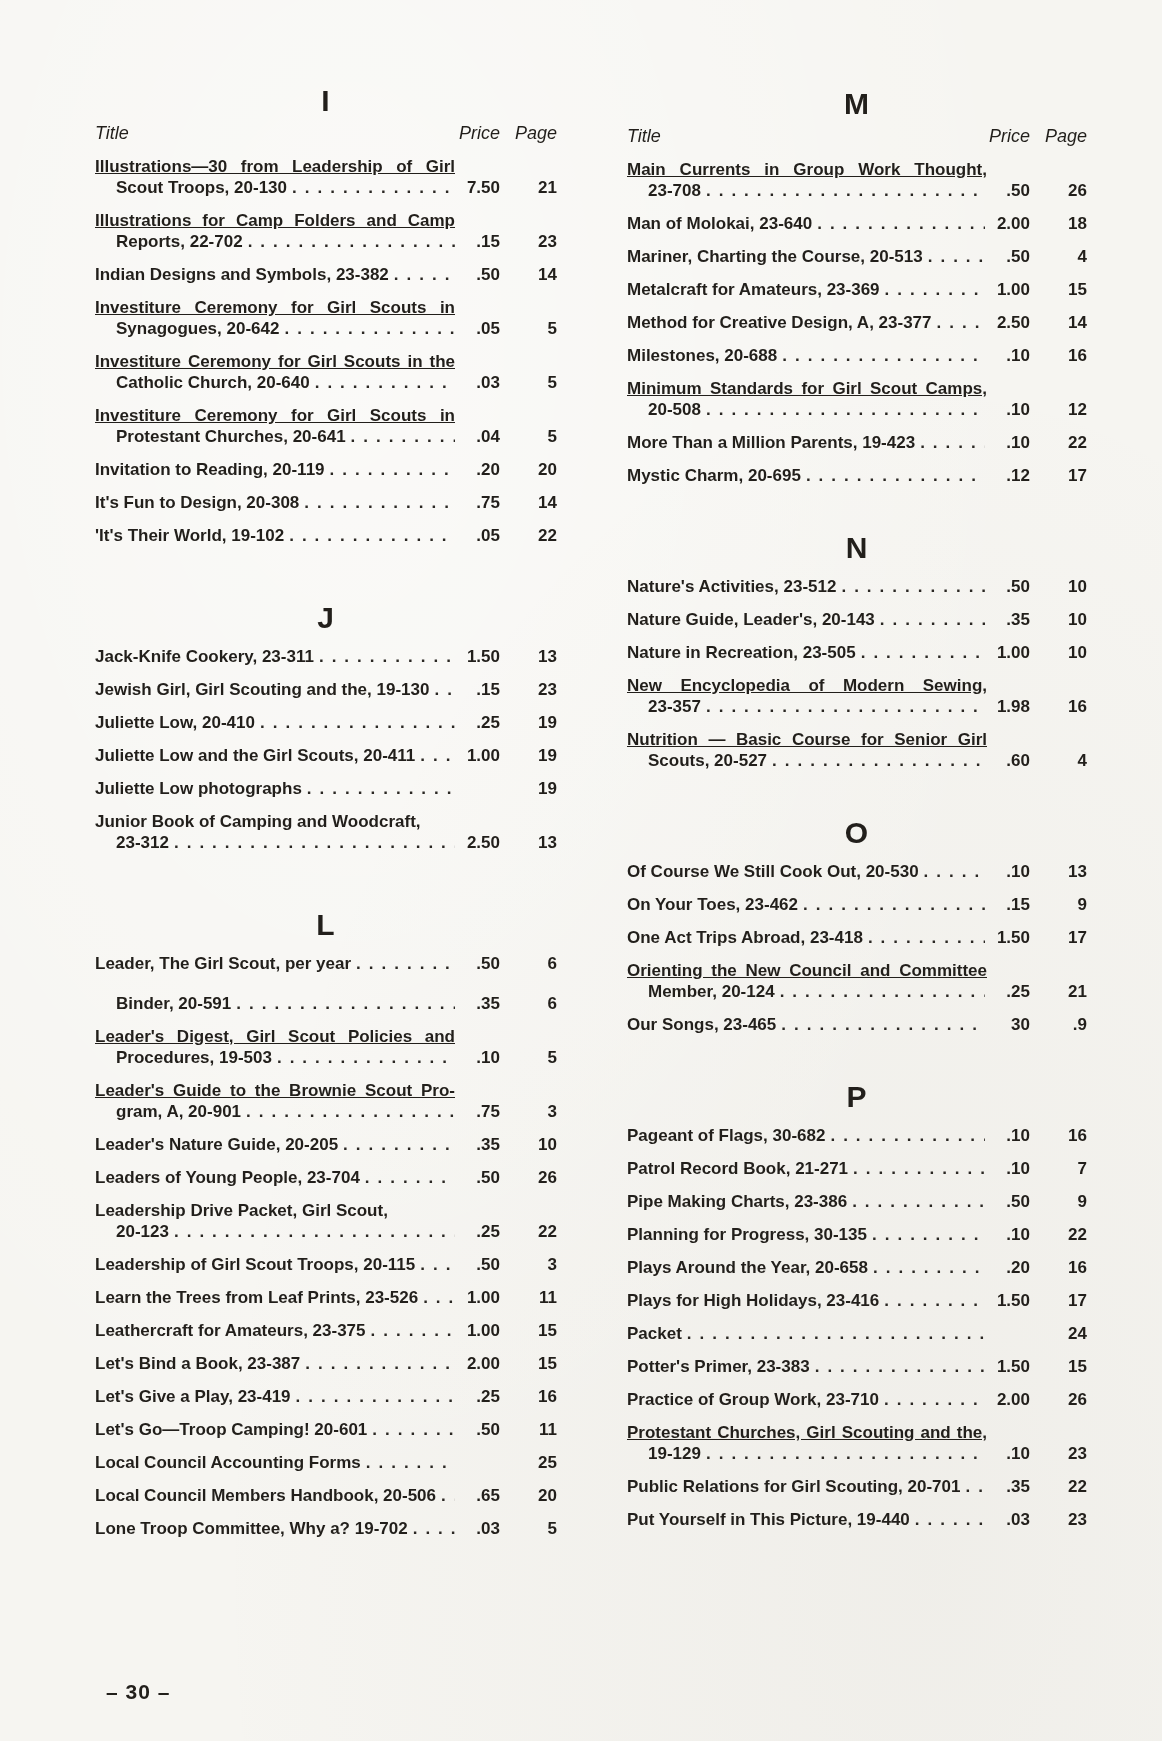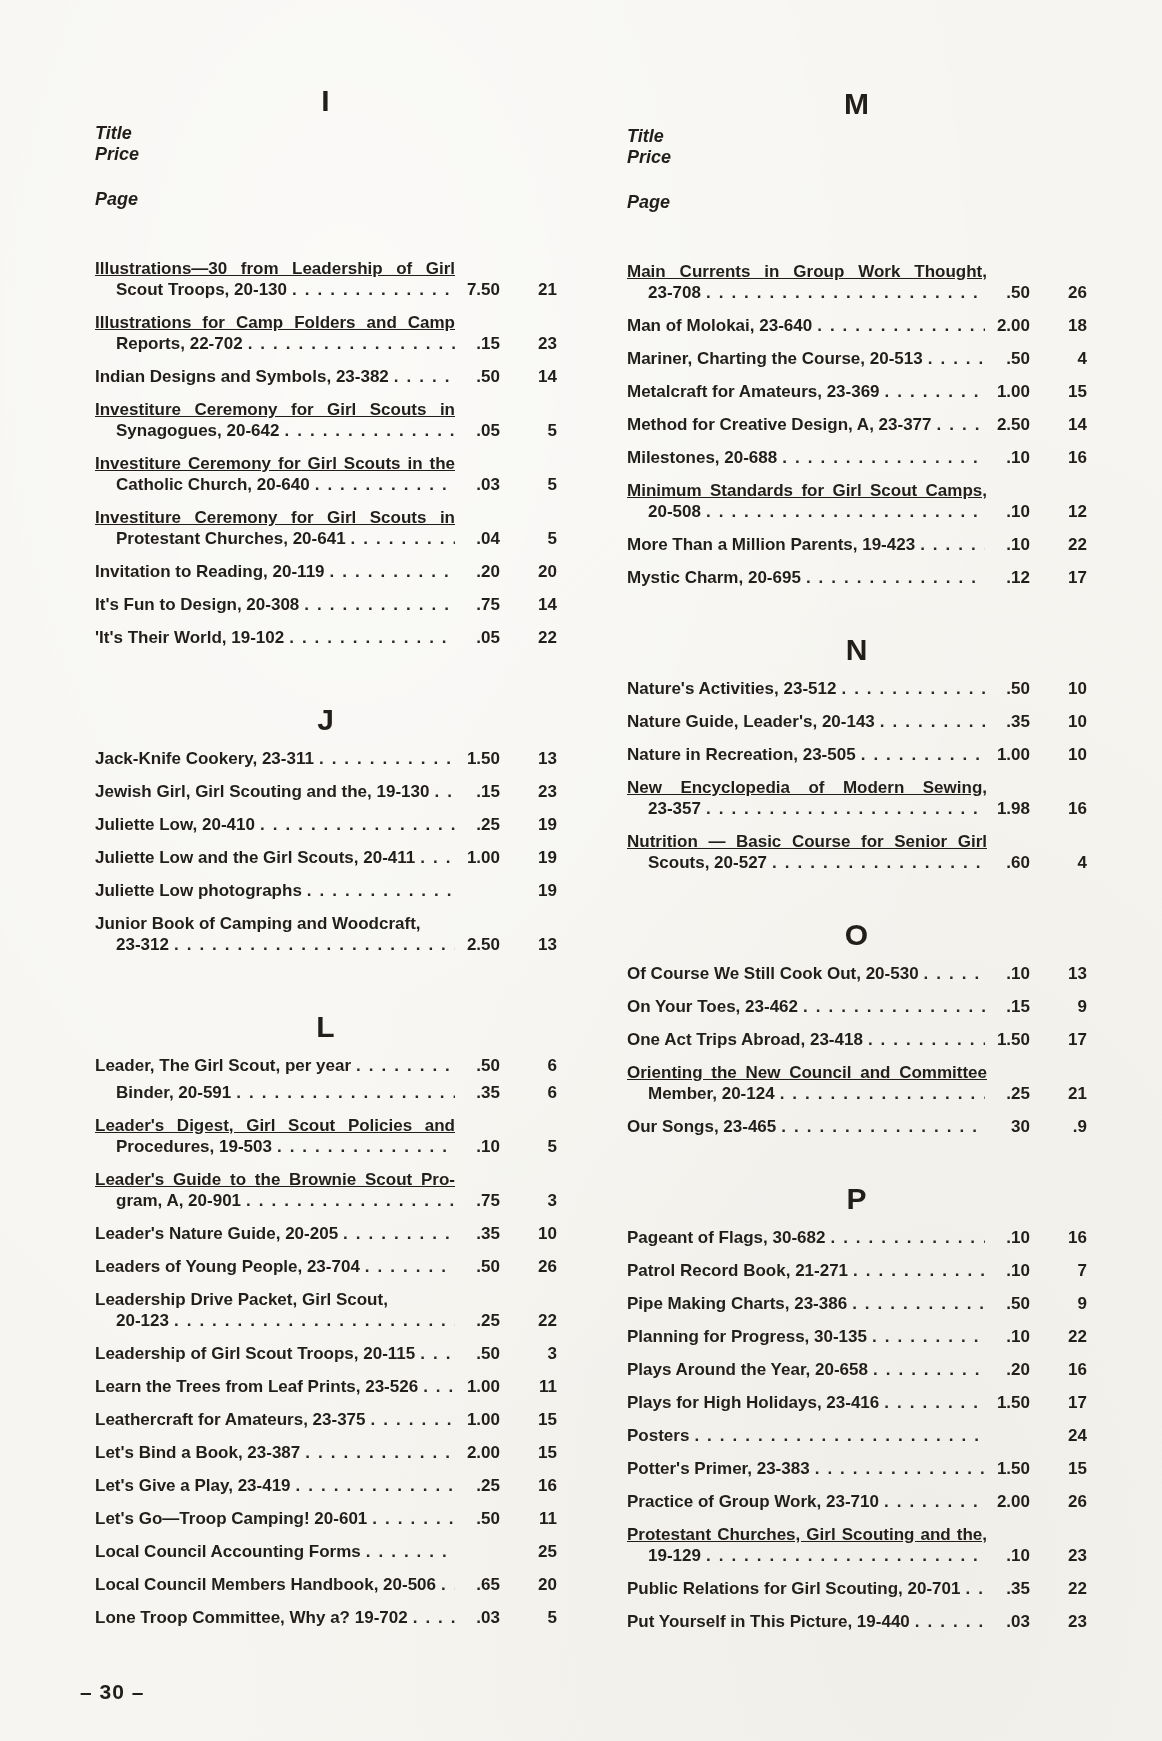--- a/index.html
+++ b/index.html
@@ -16,38 +16,38 @@
   #col-right { left: 627px; top: 88px; width: 460px; }
   .section-letter {
     font-size: 30px; line-height: 32px; font-weight: 700;
     text-align: center; margin: 0 0 6px 0; letter-spacing: 1px;
   }
   .section { margin: 0; }
   #col-left  .section + .section { margin-top: 56px; }
   #col-right .section + .section { margin-top: 46px; }
   .header-row {
     display: flex; align-items: baseline; line-height: 21px;
-    font-style: italic; font-weight: 700; font-size: 18px; flex-direction: column;
+    font-style: italic; font-weight: 400; font-size: 18px;
   }
   .header-row .hspacer { flex: 1 1 0; }
   .entry { margin-top: 12px; font-size: 17px; font-weight: 700; line-height: 21px; }
-  .entry.tight { margin-top: 6px; }
+  .entry.tight { margin-top: 19px; }
   .title-line { width: 360px; }
   .title-line.justify { text-align: justify; text-align-last: justify; text-decoration: underline; }
   .row { display: flex; align-items: baseline; }
   .t { flex: 0 1 auto; min-width: 0; white-space: nowrap; overflow: hidden; }
   .t.cont { padding-left: 21px; }
   .dots {
     flex: 1 1 0; min-width: 0; overflow: hidden; white-space: nowrap;
     letter-spacing: 8px; padding-left: 5px; color: #2a2723;
   }
   .price    { flex: 0 0 45px; text-align: right; white-space: nowrap; }
   .page-num { flex: 0 0 57px; text-align: right; white-space: nowrap; }
   .footer {
-    position: absolute; left: 80px; top: 1680px;
+    position: absolute; left: 106px; top: 1680px;
     font-size: 21px; font-weight: 700; letter-spacing: 1px;
   }
 </style>
 </head>
 <body>
 
 <div class="page">
   <div class="column" id="col-left">
       <div class="section">
         <h2 class="section-letter">I</h2>
@@ -540,21 +540,21 @@
         <div class="entry">
           <div class="row">
             <span class="t">Plays for High Holidays, 23-416</span>
             <span class="dots">......................................................................</span>
             <span class="price">1.50</span>
             <span class="page-num">17</span>
           </div>
         </div>
         <div class="entry">
           <div class="row">
-            <span class="t">Posters</span>
+            <span class="t">Packet</span>
             <span class="dots">......................................................................</span>
             <span class="price"></span>
             <span class="page-num">24</span>
           </div>
         </div>
         <div class="entry">
           <div class="row">
             <span class="t">Potter's Primer, 23-383</span>
             <span class="dots">......................................................................</span>
             <span class="price">1.50</span>

